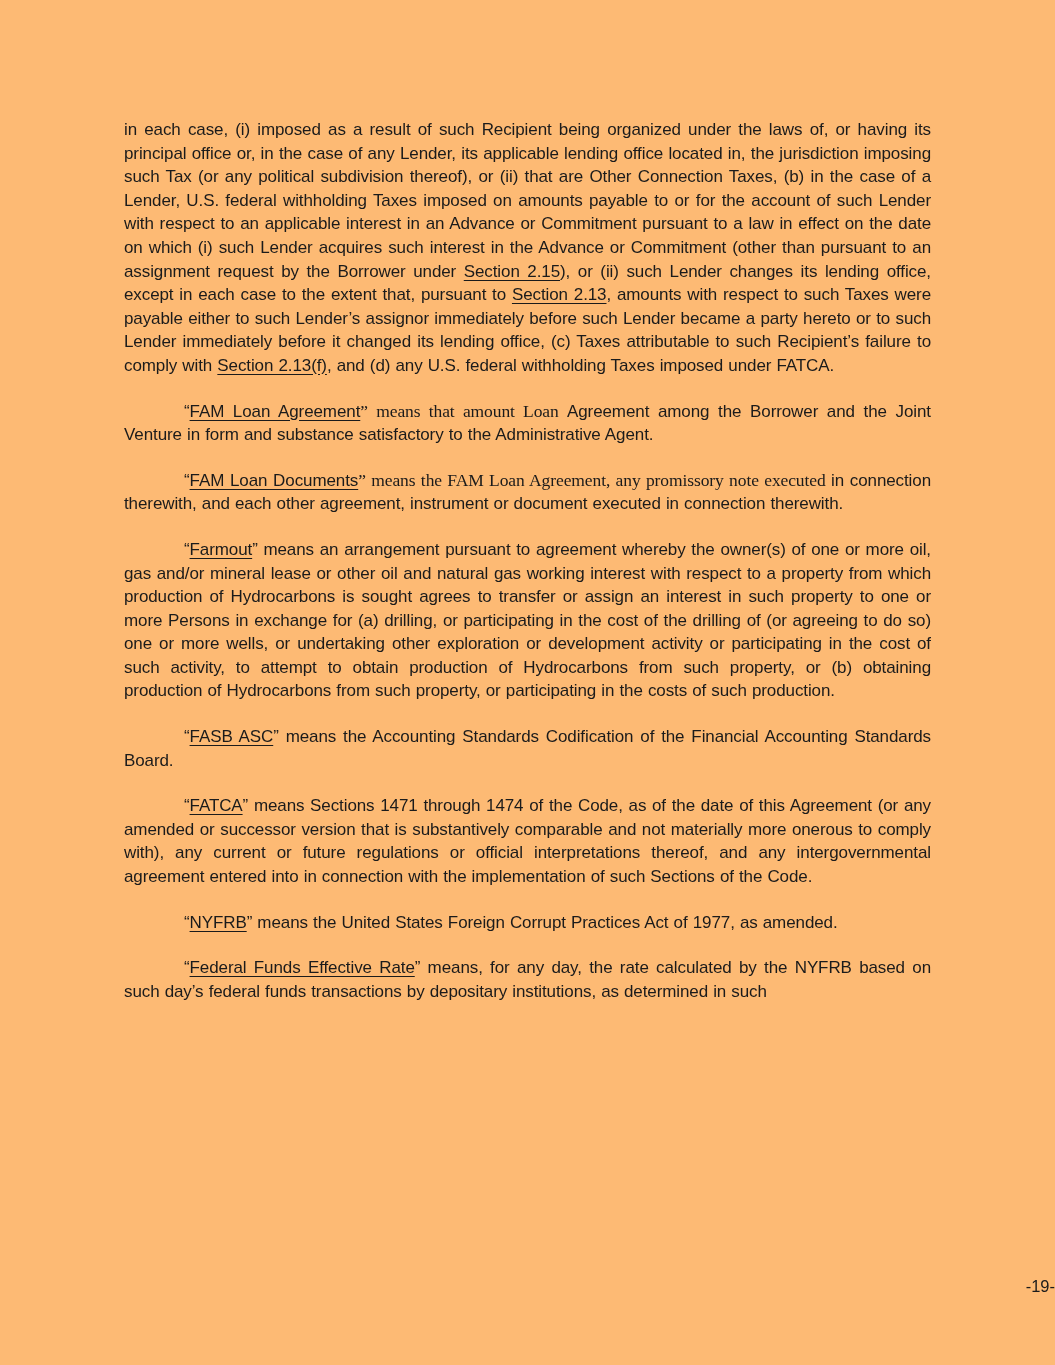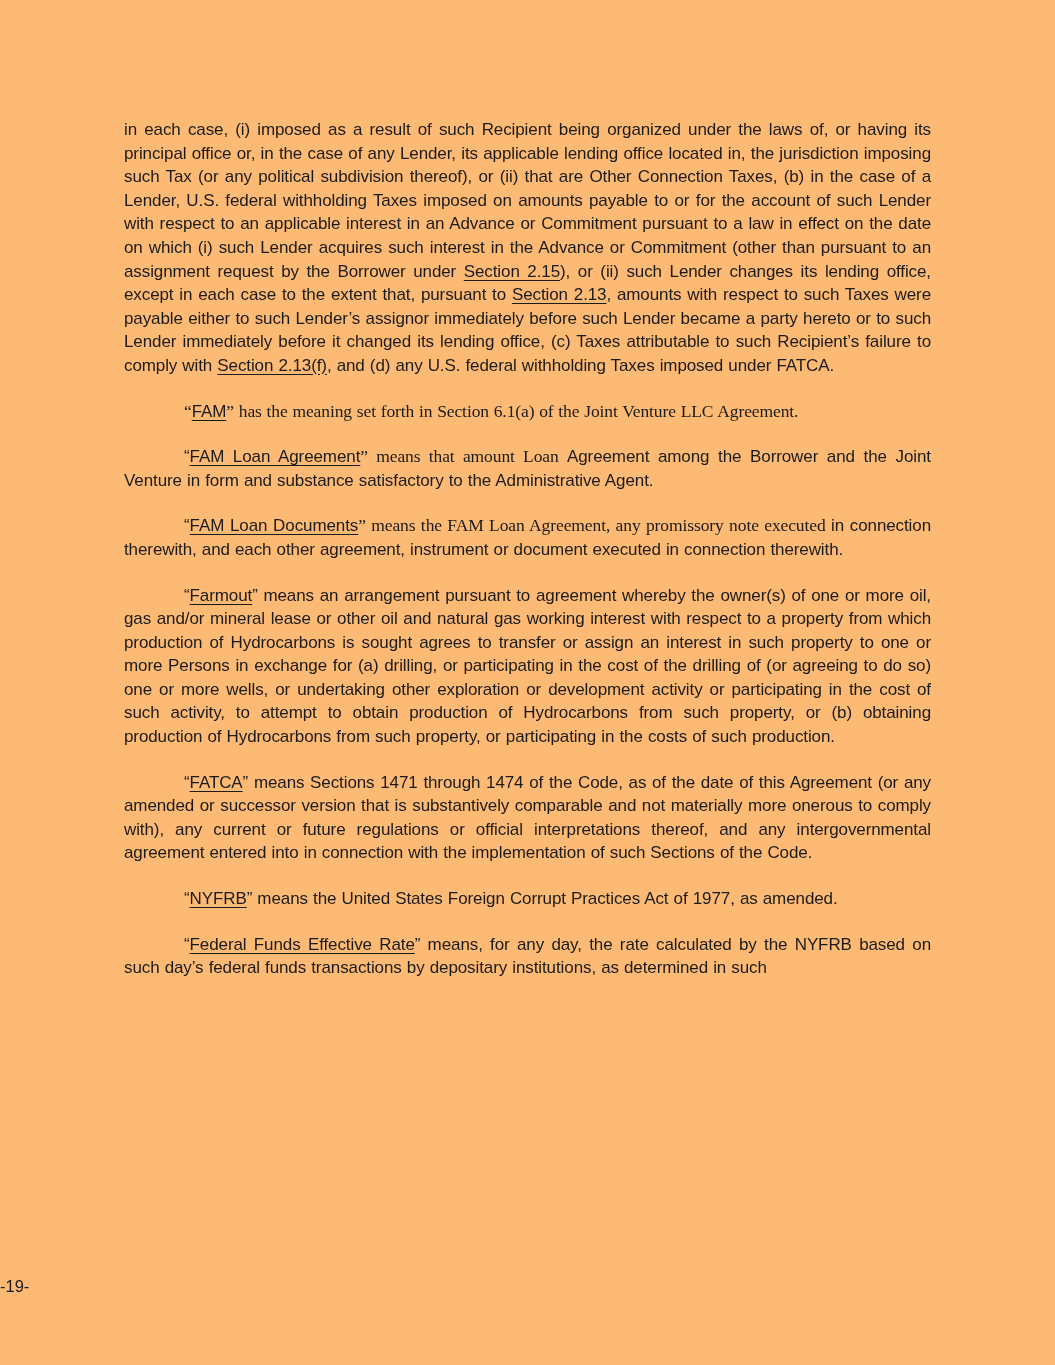--- a/index.html
+++ b/index.html
@@ -41,34 +41,34 @@
   }
   span.u {
     text-decoration: underline;
     text-underline-offset: 2.5px;
   }
   .footer {
     position: absolute;
     top: 1277px;
     left: 0;
     width: 100%;
-    text-align: left;
+    text-align: right;
     font-family: "Liberation Sans", sans-serif;
     font-size: 16.5px;
     color: #1b1b1b;
   }
 </style>
 </head>
 <body>
 
 <div class="page">
   <div class="doc">
       <p class="para"><span>in each case, (i) imposed as a result of such Recipient being organized under the laws of, or having its principal office or, in the case of any Lender, its applicable lending office located in, the jurisdiction imposing such Tax (or any political subdivision thereof), or (ii) that are Other Connection Taxes, (b) in the case of a Lender, U.S. federal withholding Taxes imposed on amounts payable to or for the account of such Lender with respect to an applicable interest in an Advance or Commitment pursuant to a law in effect on the date on which (i) such Lender acquires such interest in the Advance or Commitment (other than pursuant to an assignment request by the Borrower under </span><span class="u">Section 2.15</span><span>), or (ii) such Lender changes its lending office, except in each case to the extent that, pursuant to </span><span class="u">Section 2.13</span><span>, amounts with respect to such Taxes were payable either to such Lender’s assignor immediately before such Lender became a party hereto or to such Lender immediately before it changed its lending office, (c) Taxes attributable to such Recipient’s failure to comply with </span><span class="u">Section 2.13(f)</span><span>, and (d) any U.S. federal withholding Taxes imposed under FATCA.</span></p>
-      <p class="para indent"><span class="serif">“</span><span class="u">FAM</span><span class="serif">” has the meaning set forth in Section 6.1(a) of the Joint Venture LLC Agreement.</span></p>
       <p class="para indent"><span>“</span><span class="u">FAM Loan Agreement</span><span class="serif">” means that amount Loan </span><span>Agreement among the Borrower and the Joint Venture in form and substance satisfactory to the Administrative Agent.</span></p>
       <p class="para indent"><span>“</span><span class="u">FAM Loan Documents</span><span class="serif">” means the FAM Loan Agreement, any promissory note executed </span><span>in connection therewith, and each other agreement, instrument or document executed in connection therewith.</span></p>
       <p class="para indent"><span>“</span><span class="u">Farmout</span><span>” means an arrangement pursuant to agreement whereby the owner(s) of one or more oil, gas and/or mineral lease or other oil and natural gas working interest with respect to a property from which production of Hydrocarbons is sought agrees to transfer or assign an interest in such property to one or more Persons in exchange for (a) drilling, or participating in the cost of the drilling of (or agreeing to do so) one or more wells, or undertaking other exploration or development activity or participating in the cost of such activity, to attempt to obtain production of Hydrocarbons from such property, or (b) obtaining production of Hydrocarbons from such property, or participating in the costs of such production.</span></p>
+      <p class="para indent"><span>“</span><span class="u">FASB ASC</span><span>” means the Accounting Standards Codification of the Financial Accounting Standards Board.</span></p>
       <p class="para indent"><span>“</span><span class="u">FATCA</span><span>” means Sections 1471 through 1474 of the Code, as of the date of this Agreement (or any amended or successor version that is substantively comparable and not materially more onerous to comply with), any current or future regulations or official interpretations thereof, and any intergovernmental agreement entered into in connection with the implementation of such Sections of the Code.</span></p>
       <p class="para indent"><span>“</span><span class="u">NYFRB</span><span>” means the United States Foreign Corrupt Practices Act of 1977, as amended.</span></p>
       <p class="para indent"><span>“</span><span class="u">Federal Funds Effective Rate</span><span>” means, for any day, the rate calculated by the NYFRB based on such day’s federal funds transactions by depositary institutions, as determined in such</span></p>
     </div>
   <div class="footer">-19-</div>
 </div>
 
 </body></html>

